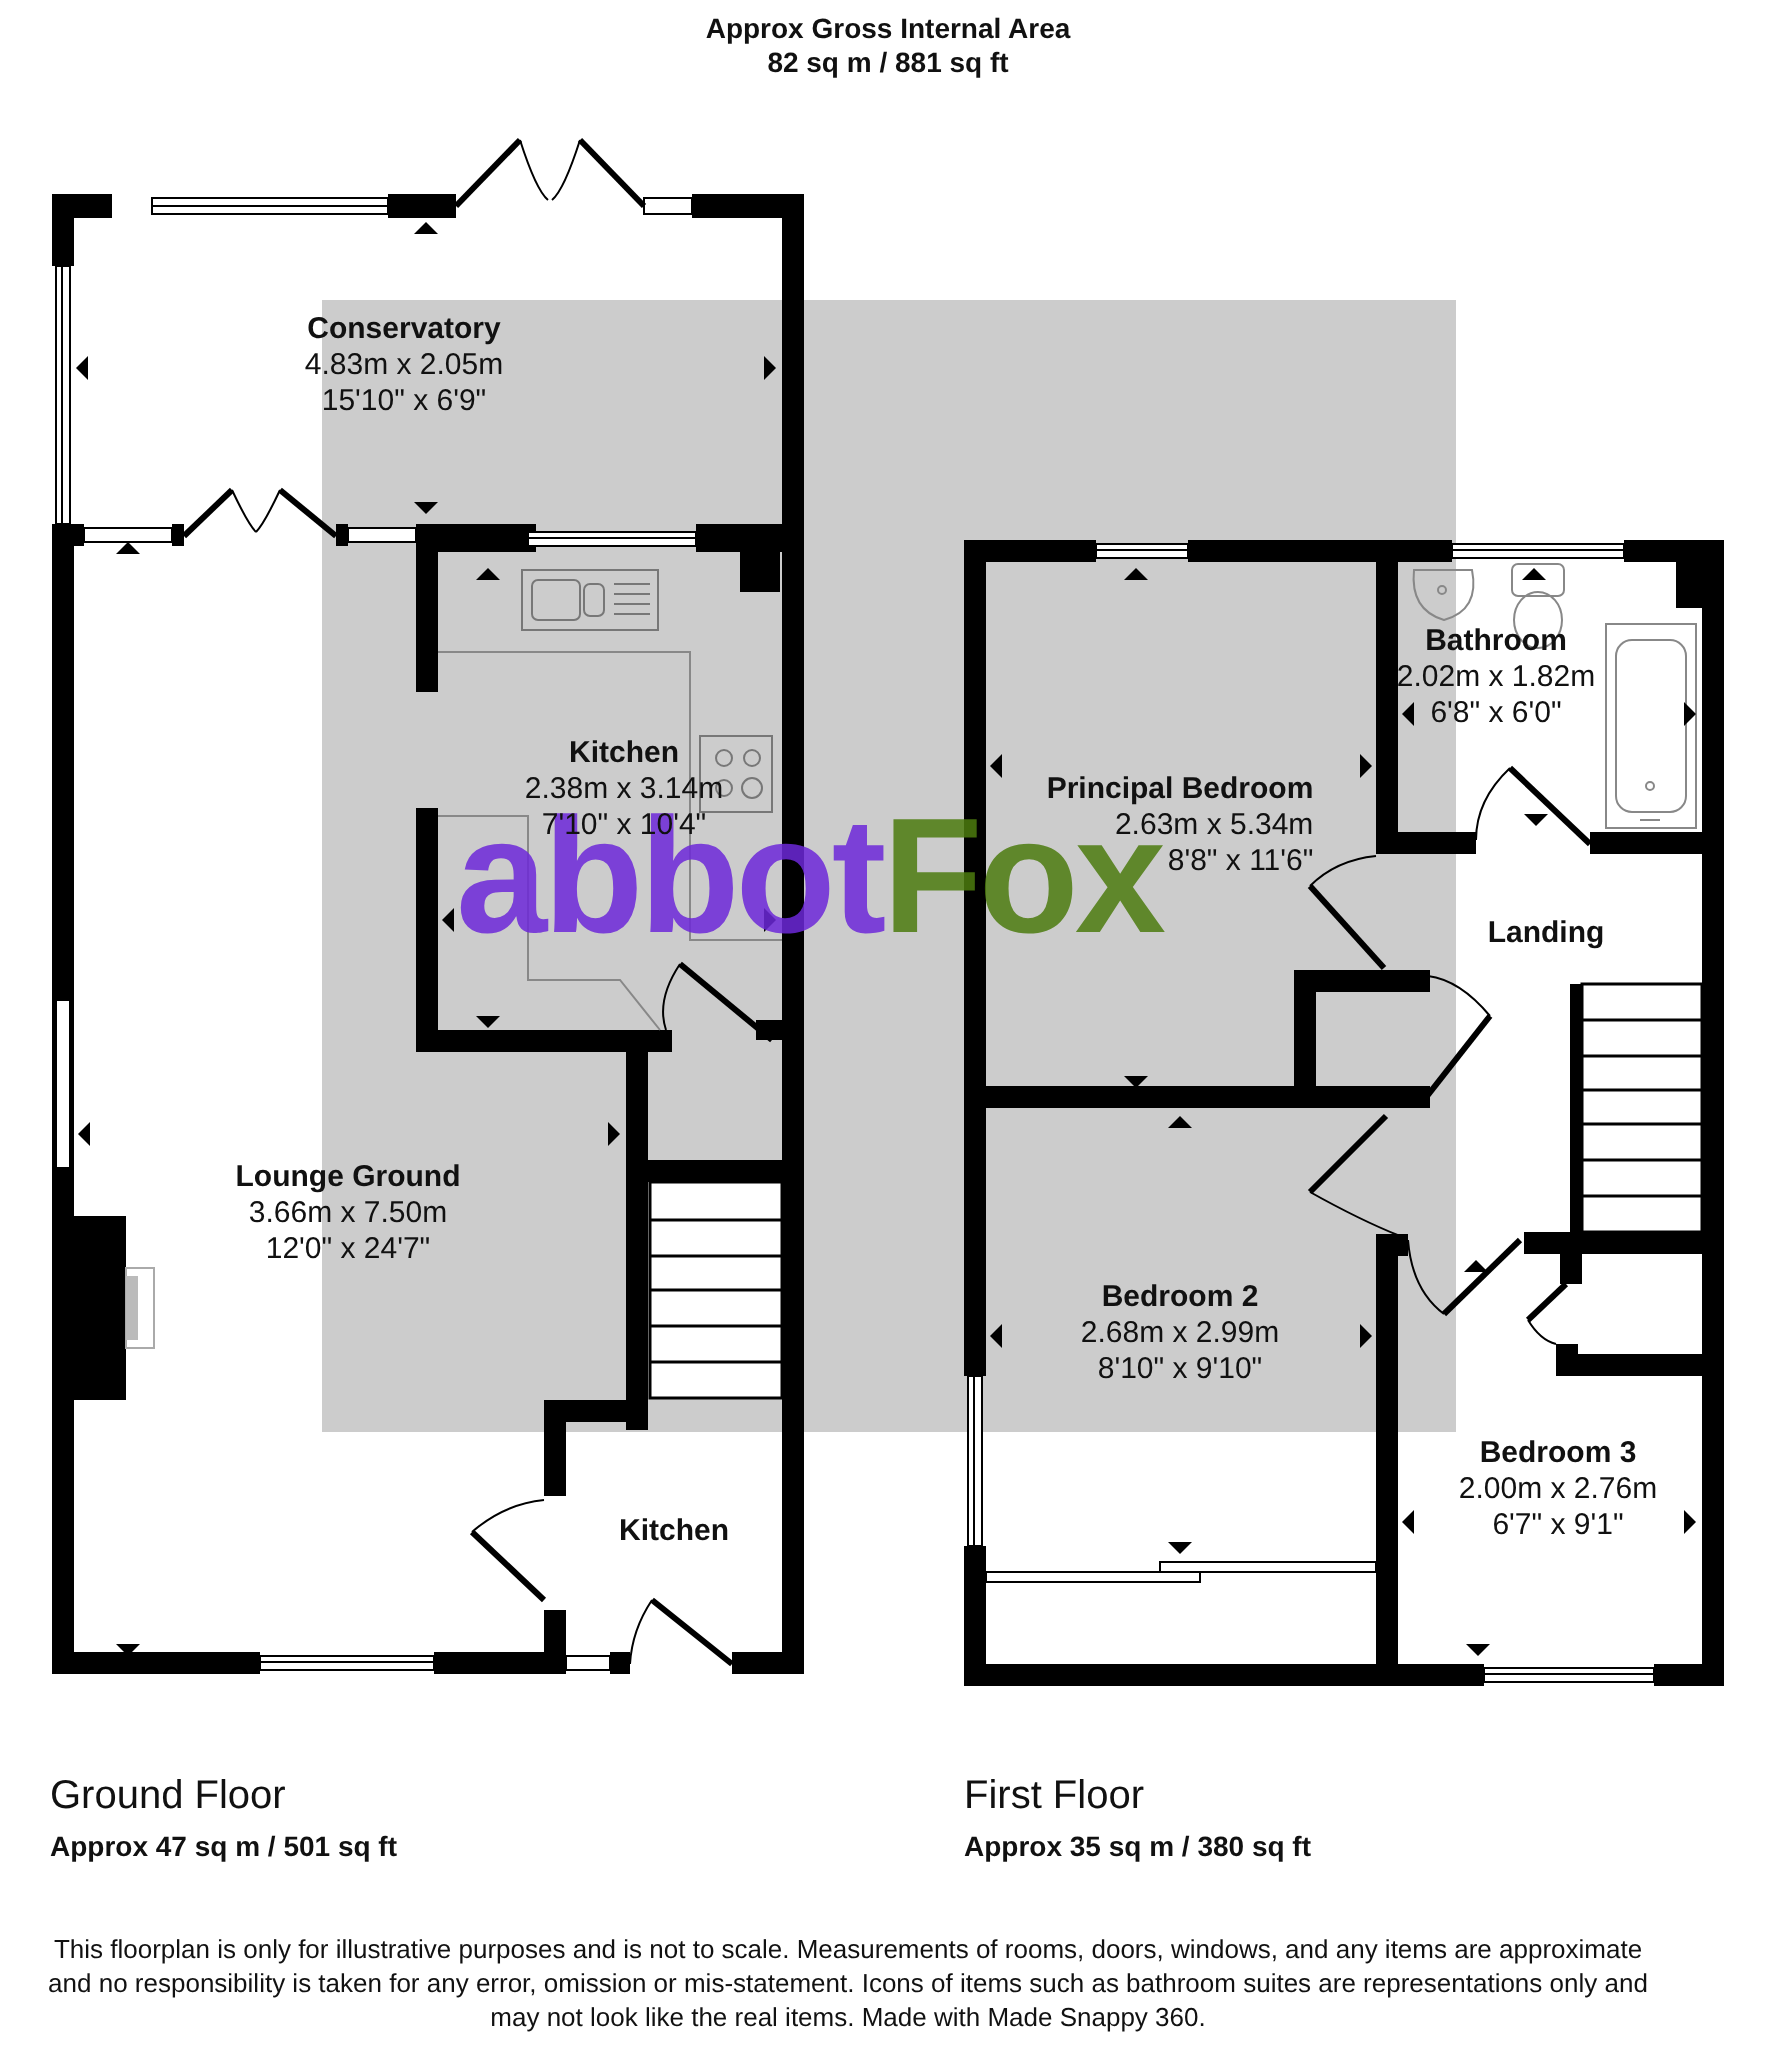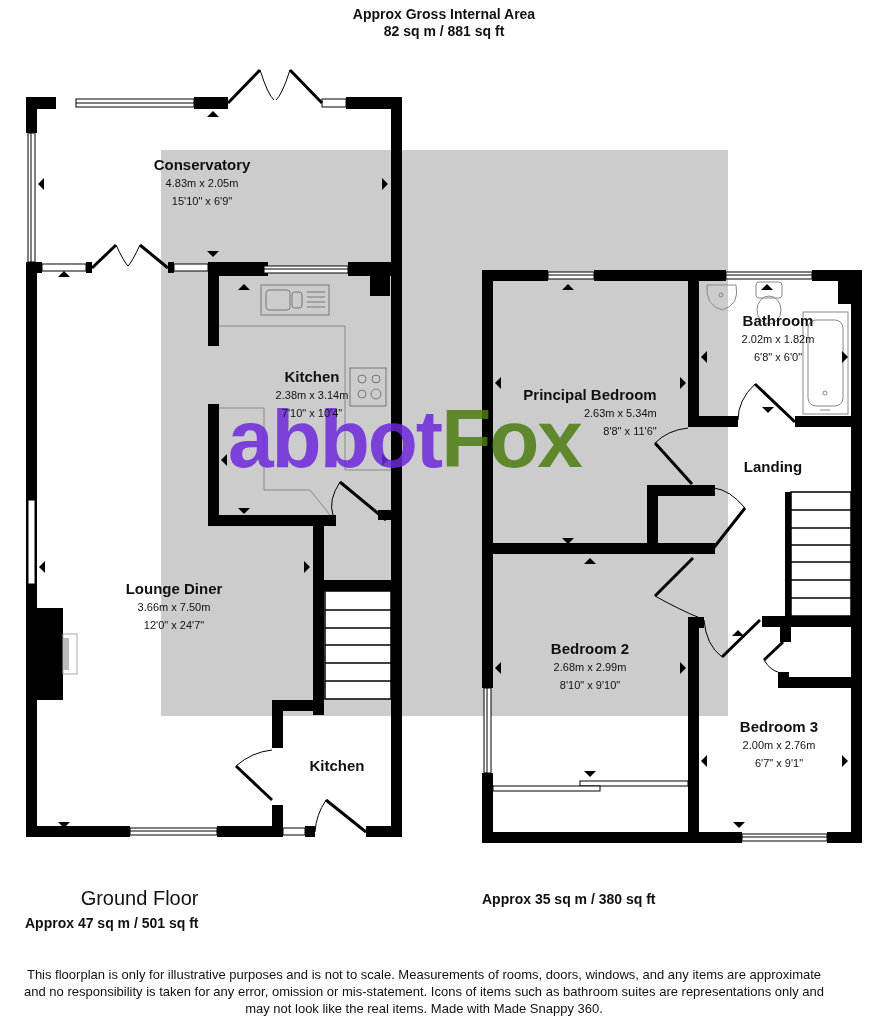--- a/index.html
+++ b/index.html
@@ -3,21 +3,21 @@
 <meta charset="utf-8">
 <style>
   html, body { margin: 0; padding: 0; background: #ffffff; }
   body { width: 888px; height: 1024px; position: relative; overflow: hidden;
          font-family: "Liberation Sans", sans-serif; color: #111; }
   .abs { position: absolute; }
   .title { left: 0; width: 888px; top: 6px; text-align: center; font-weight: bold; font-size: 14px; line-height: 17px; }
   svg#plan { position: absolute; left: 0; top: 0; }
   .room-label { position: absolute; text-align: center; transform: translateX(-50%); white-space: nowrap; }
   .room-name { font-weight: bold; font-size: 15px; line-height: 18px; }
-  .room-dim { font-size: 11px; line-height: 18px; }
+  .room-dim { font-size: 15px; line-height: 18px; }
   .floor-name { font-size: 20px; line-height: 24px; }
   .floor-area { font-weight: bold; font-size: 14px; line-height: 18px; margin-top: 4px; }
   .disclaimer { left: 0; width: 848px; top: 966px; text-align: center; font-size: 13px; line-height: 17px; color: #111; }
   .watermark { position: absolute; left: 228px; top: 398px; font-family: "Liberation Sans", sans-serif;
                font-weight: bold; font-size: 82px; letter-spacing: -2px; line-height: 82px; opacity: 0.85; }
   .wm-a { color: #6d28d9; }
   .wm-b { color: #4d7c0f; }
 </style>
 </head>
 <body>
@@ -274,57 +274,58 @@
   <div class="room-name">Conservatory</div>
   <div class="room-dim">4.83m x 2.05m</div>
   <div class="room-dim">15'10" x 6'9"</div>
 </div>
 <div class="room-label" style="left:312px; top:368px;">
   <div class="room-name">Kitchen</div>
   <div class="room-dim">2.38m x 3.14m</div>
   <div class="room-dim">7'10" x 10'4"</div>
 </div>
 <div class="room-label" style="left:174px; top:580px;">
-  <div class="room-name">Lounge Diner</div>
+  <div class="room-name">Lounge Ground</div>
   <div class="room-dim">3.66m x 7.50m</div>
   <div class="room-dim">12'0" x 24'7"</div>
 </div>
 <div class="room-label" style="left:337px; top:757px;">
   <div class="room-name">Kitchen</div>
 </div>
 
 <div class="room-label" style="left:590px; top:386px;text-align:right;">
   <div class="room-name">Principal Bedroom</div>
   <div class="room-dim">2.63m x 5.34m</div>
   <div class="room-dim">8'8" x 11'6"</div>
 </div>
-<div class="room-label" style="left:778px; top:312px;">
+<div class="room-label" style="left:748px; top:312px;">
   <div class="room-name">Bathroom</div>
   <div class="room-dim">2.02m x 1.82m</div>
   <div class="room-dim">6'8" x 6'0"</div>
 </div>
 <div class="room-label" style="left:773px; top:458px;">
   <div class="room-name">Landing</div>
 </div>
 <div class="room-label" style="left:590px; top:640px;">
   <div class="room-name">Bedroom 2</div>
   <div class="room-dim">2.68m x 2.99m</div>
   <div class="room-dim">8'10" x 9'10"</div>
 </div>
 <div class="room-label" style="left:779px; top:718px;">
   <div class="room-name">Bedroom 3</div>
   <div class="room-dim">2.00m x 2.76m</div>
   <div class="room-dim">6'7" x 9'1"</div>
 </div>
 
-<div class="abs" style="left:25px; top:886px;text-align:right;">
+<div class="abs" style="left:25px; top:886px;">
   <div class="floor-name">Ground Floor</div>
   <div class="floor-area">Approx 47 sq m / 501 sq ft</div>
 </div>
 <div class="abs" style="left:482px; top:886px;">
+  <div class="floor-name">First Floor</div>
   <div class="floor-area">Approx 35 sq m / 380 sq ft</div>
 </div>
 
 <div class="abs disclaimer">
   <div>This floorplan is only for illustrative purposes and is not to scale. Measurements of rooms, doors, windows, and any items are approximate</div>
   <div>and no responsibility is taken for any error, omission or mis-statement. Icons of items such as bathroom suites are representations only and</div>
   <div>may not look like the real items. Made with Made Snappy 360.</div>
 </div>
 
 </body></html>

